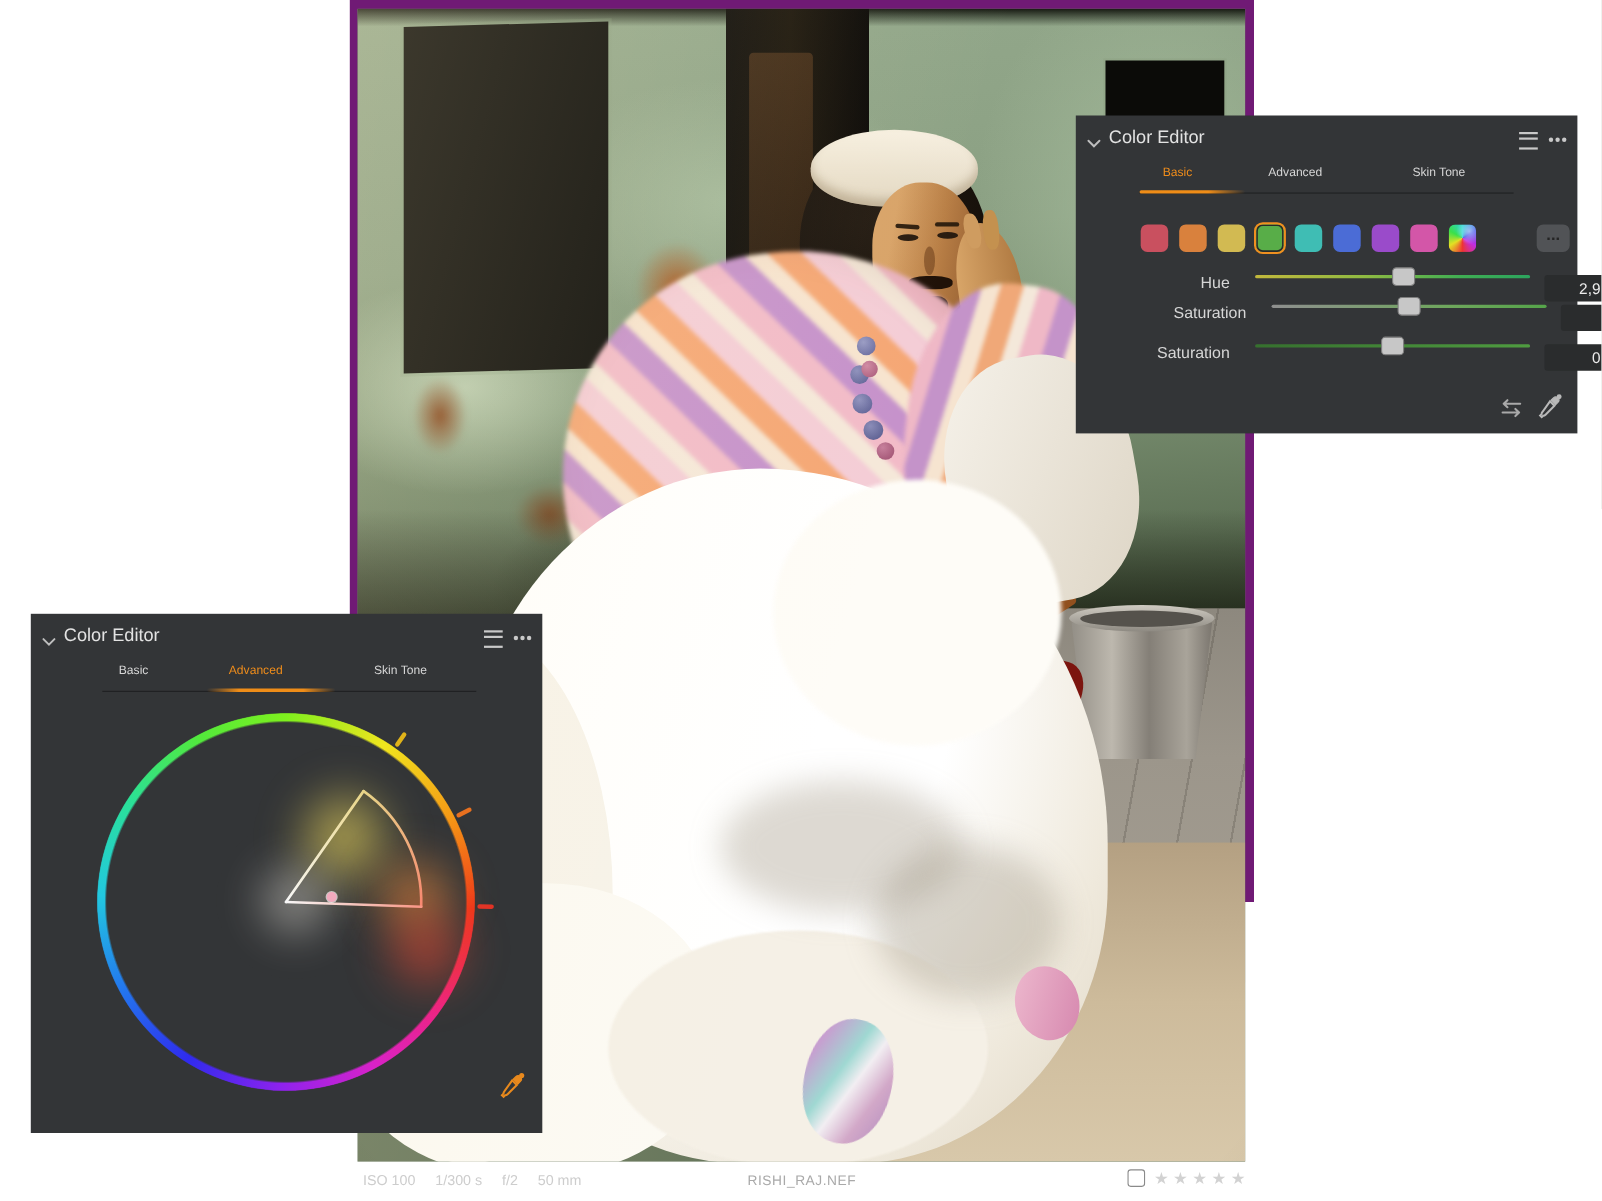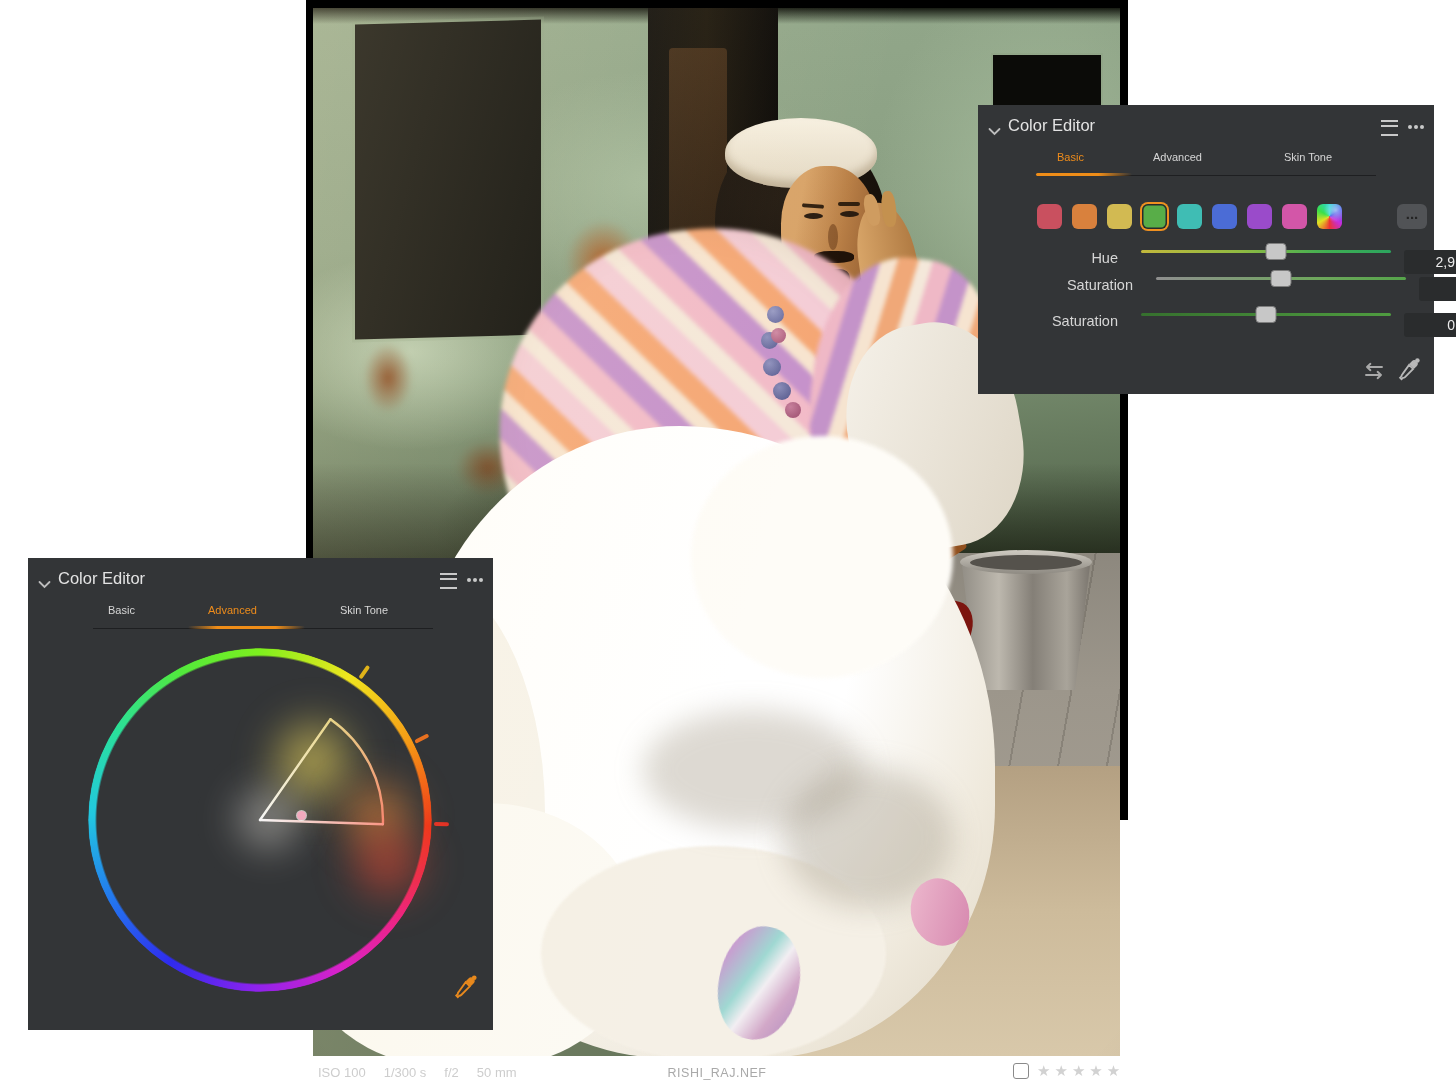--- a/index.html
+++ b/index.html
@@ -1,20 +1,20 @@
 <!DOCTYPE html>
 <html><head>
 <meta charset="utf-8">
 <style>
   html,body{margin:0;padding:0;background:#fff;}
   .stage{position:relative;width:1456px;height:1092px;background:#ffffff;overflow:hidden;
          font-family:"Liberation Sans",sans-serif;}
   .abs{position:absolute;}
   
-  .viewer{position:absolute;left:306px;top:0;width:822px;height:820px;background:#000000;}
+  .viewer{position:absolute;left:318px;top:0;width:822px;height:820px;background:#701a75;}
   .photo{position:absolute;left:7px;top:8px;width:807px;height:1048px;overflow:hidden;background:#68775c;}
   .statusbar{position:absolute;left:0;top:1056px;width:822px;height:36px;color:#cdcdcd;font-size:13px;}
   .exif{position:absolute;left:12px;top:9px;display:flex;gap:18px;white-space:nowrap;}
   .filename{position:absolute;left:50%;transform:translateX(-50%);top:10px;color:#a9a9a9;font-size:12.5px;letter-spacing:.5px;}
   .ratebox{position:absolute;left:707px;top:7px;width:14px;height:14px;border:1.5px solid #8a8a8a;border-radius:3px;}
   .stars{position:absolute;left:731px;top:6px;color:#d2d2d2;font-size:15px;letter-spacing:4px;white-space:nowrap;}
   
   .panel{position:absolute;background:#333537;color:#d9d9d9;}
   .ptitle{position:absolute;left:30px;top:11px;font-size:16.5px;color:#e3e3e3;}
   .chev{position:absolute;left:10px;top:17px;}

